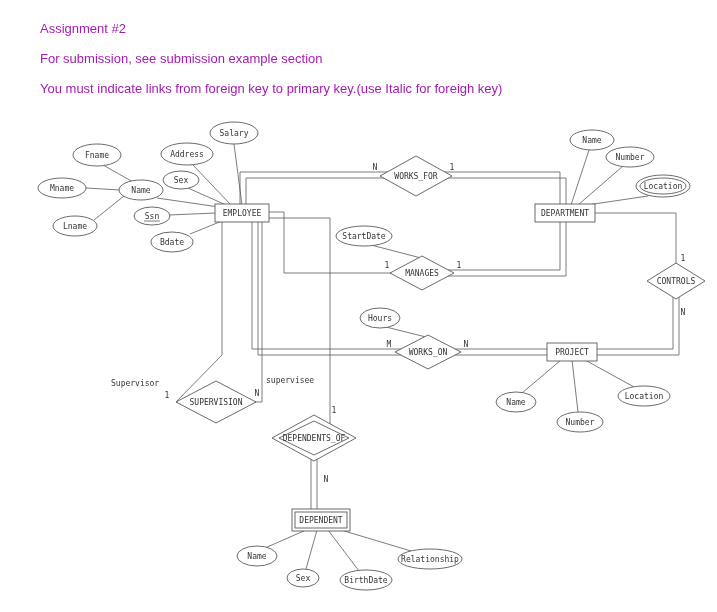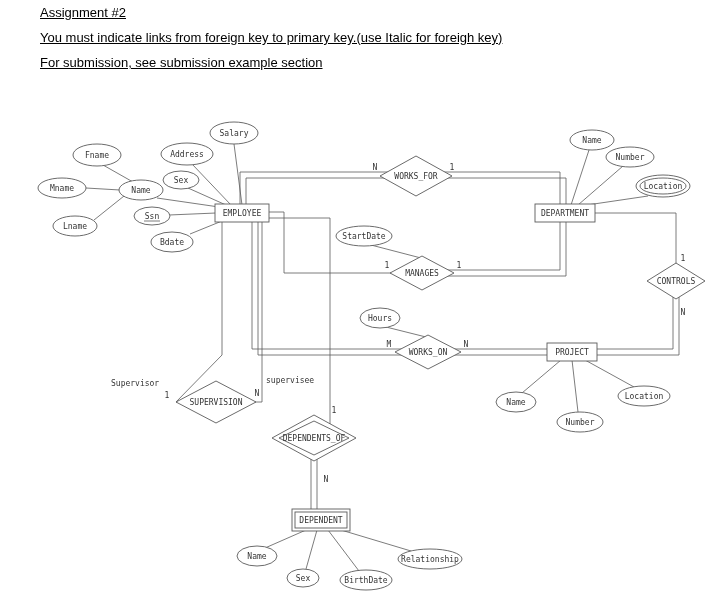--- a/index.html
+++ b/index.html
@@ -1,36 +1,36 @@
 <!DOCTYPE html>
 <html><head>
 <meta charset="utf-8">
 <style>
   html,body { margin:0; padding:0; }
   body {
     width:717px; height:612px; position:relative; background:#ffffff;
     font-family:"Liberation Sans", sans-serif; overflow:hidden;
   }
   .header { position:absolute; left:40px; top:6px; z-index:2; }
-  .header p { margin:0 0 11px 0; font-size:13px; line-height:14px; color:#000000;text-decoration:underline; }
+  .header p { margin:16px 0 11px 0; font-size:13px; line-height:14px; color:#a21caf; }
   svg.diagram { position:absolute; left:0; top:0; z-index:1; }
   .edge  { fill:none; stroke:#5a5a5a; stroke-width:0.8; }
   .shape { fill:#ffffff; stroke:#5a5a5a; stroke-width:0.9; }
   text { font-family:"DejaVu Sans Mono", monospace; font-size:8px; fill:#333333; }
   .lbl  { text-anchor:middle; }
   .card { text-anchor:middle; }
   .role { text-anchor:start; }
 </style>
 </head>
 <body>
 
 <div class="header">
   <p>Assignment #2</p>
+  <p>For submission, see submission example section</p>
   <p>You must indicate links from foreign key to primary key.(use Italic for foreigh key)</p>
-  <p>For submission, see submission example section</p>
 </div>
 
 <svg class="diagram" width="717" height="612" viewBox="0 0 717 612">
 
   <g>
 
     <path class="edge" d="M234 144 L242 205"></path>
     <path class="edge" d="M192 164 L231 205"></path>
     <path class="edge" d="M188 188 L226 205"></path>
     <path class="edge" d="M157 198 L219 207"></path>

